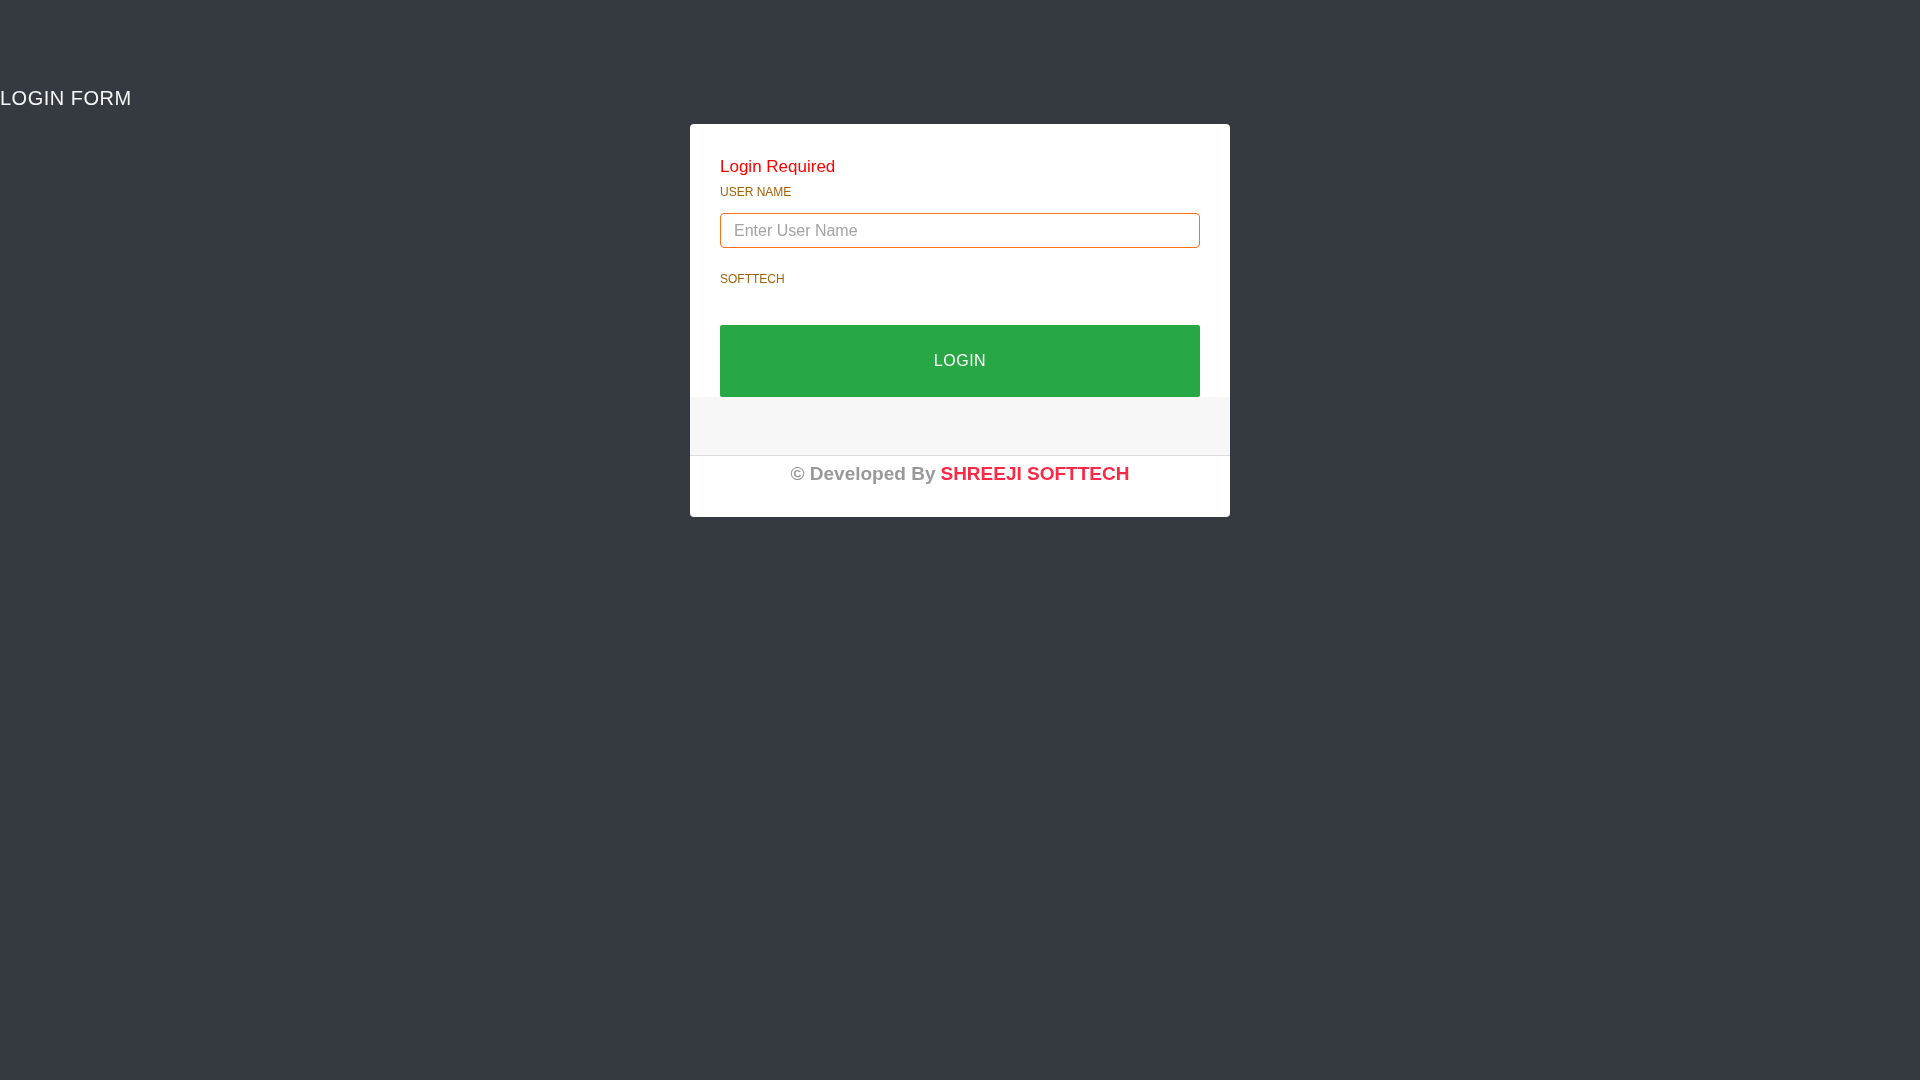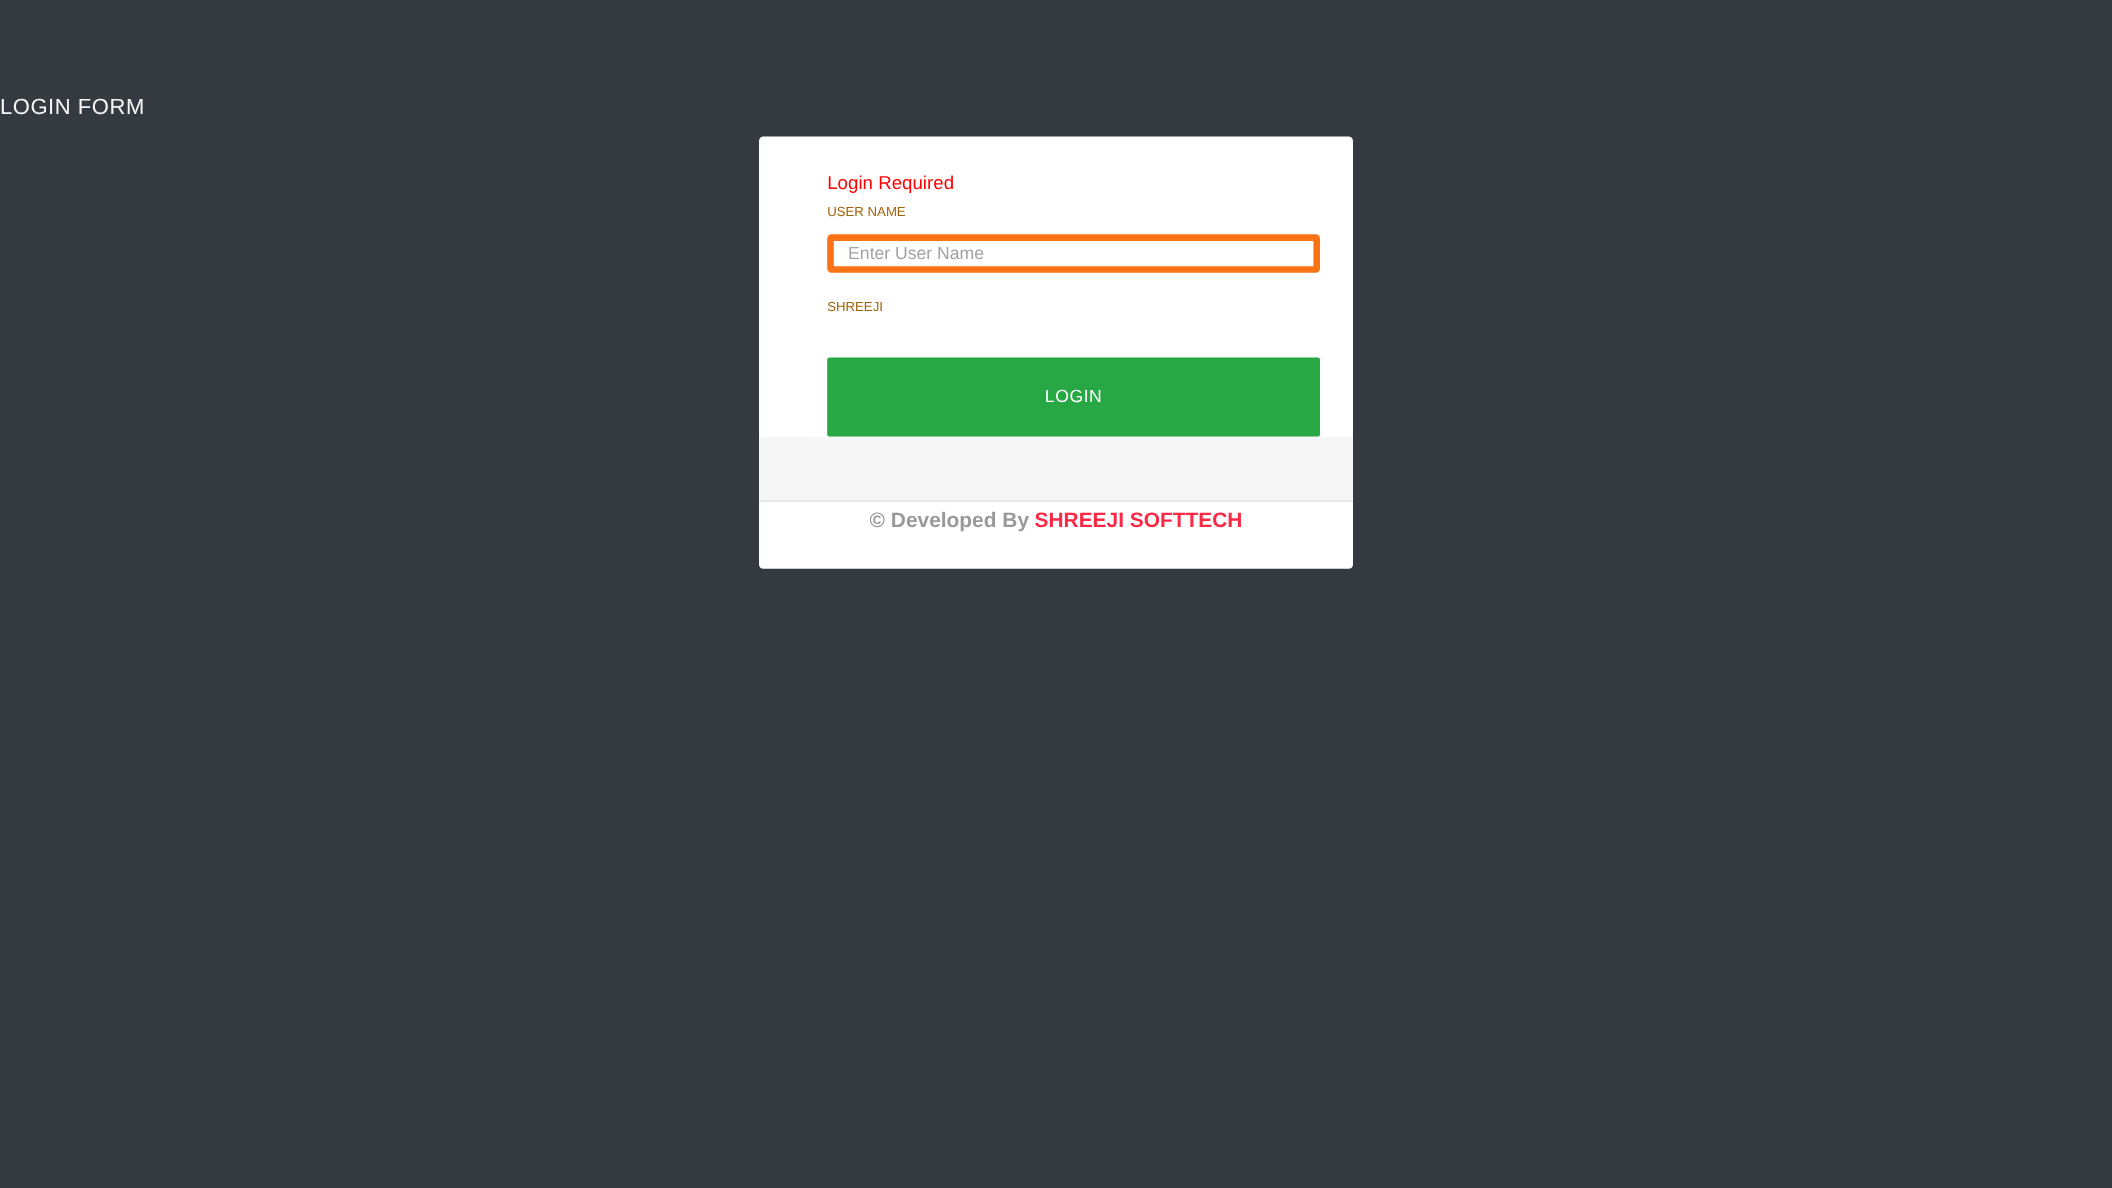--- a/index.html
+++ b/index.html
@@ -20,39 +20,39 @@
     text-align: left;
     letter-spacing: 0.5px;
   }
   .login-card {
     width: 540px;
     margin: 14px auto 0;
     background: #ffffff;
     border-radius: 4px;
     overflow: hidden;
   }
-  .card-body { padding: 33px 30px 0; margin-left: 32px; }
+  .card-body { padding: 33px 30px 0; }
   .login-required {
     color: #ff0000;
     font-size: 17px;
     line-height: 20px;
     margin-bottom: 5px;
   }
   .field-label {
     display: block;
     color: #a16207;
     font-size: 12px;
     line-height: 20px;
     margin-bottom: 11px;
   }
   .text-input {
     display: block;
     width: 100%;
     height: 35px;
-    border: 6px solid #f97316;
+    border: 1px solid #f97316;
     border-radius: 4px;
     padding: 0 13px;
     font-size: 16px;
     color: #555555;
     outline: none;
     font-family: "Liberation Sans", sans-serif;
   }
   .text-input::placeholder { color: #a3a3a3; opacity: 1; }
   .gap-after-input { margin-bottom: 21px; }
   .checkbox-row {
@@ -117,21 +117,21 @@
   <div class="login-card">
 
     <div class="card-body">
 
       <div class="login-required">Login Required</div>
 
       <label class="field-label">USER NAME</label>
 
       <input type="text" class="text-input gap-after-input" placeholder="Enter User Name" style="">
 
-      <label class="field-label">SHREEJI</label>
+      <label class="field-label">SOFTTECH</label>
 
 
 
       <button class="login-button">LOGIN</button>
     </div>
 
     <div class="footer-strip"></div>
 
     <div class="copyright">
       <span class="developed-by">© Developed By</span><span class="company-name">SHREEJI SOFTTECH</span>

